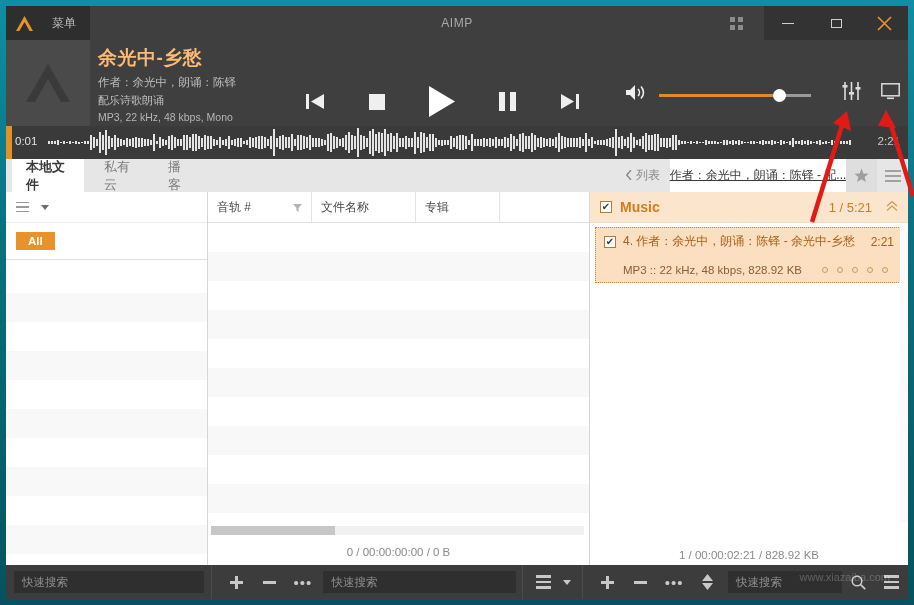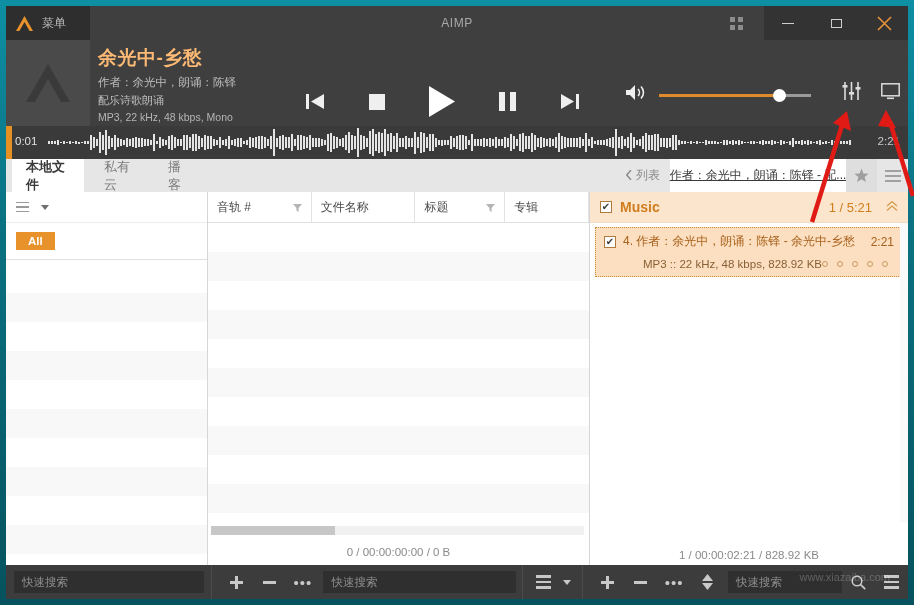--- a/index.html
+++ b/index.html
@@ -17,21 +17,21 @@
   }
 
   
   .titlebar {
     position: absolute; left: 6px; top: 6px; width: 902px; height: 34px;
     background: #3f3f3f;
   }
   .menu-block {
     position: absolute; left: 0; top: 0; width: 84px; height: 34px;
     background: #2e2e2e;
-    display: flex; align-items: center; gap: 9px; padding-left: 10px;
+    display: flex; align-items: center; gap: 19px; padding-left: 10px;
   }
   .logo-tri { width: 17px; height: 15px; position: relative; }
   .logo-tri svg { display: block; }
   .menu-label { color: #bdbdbd; font-size: 12px; }
   .title-center {
     position: absolute; left: 0; top: 0; width: 902px; height: 34px;
     display: flex; align-items: center; justify-content: center;
     color: #a9a9a9; font-size: 12px; letter-spacing: .5px;
     pointer-events: none;
   }
@@ -203,21 +203,21 @@
   .pl-name { font-size: 14px; font-weight: bold; color: #cf7d1e; flex: 1; }
   .pl-stat { font-size: 13px; color: #cf7d1e; }
   .pl-collapse { color: #d39a4c; font-size: 12px; margin-left: 6px; }
   .pl-item {
     margin: 4px 5px 0 5px; background: #fbdfc0; border: 1px dotted #c9872e;
     padding: 5px 8px 6px 8px;
   }
   .pl-line1 { display: flex; align-items: center; gap: 7px; }
   .pl-t1 { font-size: 12px; color: #a8601a; flex: 1; white-space: nowrap; }
   .pl-dur { font-size: 12px; color: #a8601a; }
-  .pl-line2 { display: flex; align-items: center; margin-top: 8px; padding-left: 19px; text-align: right; }
+  .pl-line2 { display: flex; align-items: center; margin-top: 14px; padding-left: 19px; }
   .pl-t2 { font-size: 11.5px; color: #8a6036; flex: 1; }
   .rating { display: flex; gap: 9px; padding-right: 6px; }
   .rating i {
     width: 6px; height: 6px; border: 1px solid #c99a5e; border-radius: 50%; display: block;
   }
   .pl-foot {
     position: absolute; left: 0; right: 0; bottom: 4px; text-align: center;
     font-size: 11.5px; color: #8a8a8a;
   }
   .vscroll-m { position: absolute; right: 0; top: 31px; width: 8px; bottom: 42px; background: #fafafa; }
@@ -753,26 +753,20 @@
       <div class="col-head" id="col-head">
           <div class="col" style="width: 104px;">
             <span>音轨 #</span>
             <span><svg class="funnel" viewBox="0 0 9 8">
                 <path d="M0 0 L9 0 L5.6 4 L5.6 8 L3.4 6.6 L3.4 4 Z" fill="#b5b5b5"></path>
               </svg></span>
           </div>
           <div class="col" style="width: 104px;">
             <span>文件名称</span>
           </div>
-          <div class="col" style="width: 90px;">
-            <span>标题</span>
-            <span><svg class="funnel" viewBox="0 0 9 8">
-                <path d="M0 0 L9 0 L5.6 4 L5.6 8 L3.4 6.6 L3.4 4 Z" fill="#b5b5b5"></path>
-              </svg></span>
-          </div>
           <div class="col" style="width: 84px;">
             <span>专辑</span>
           </div>
         </div>
       <div class="mid-body">
         <div class="stripes" id="mid-stripes">
             <div class="stripe"></div>
             <div class="stripe alt"></div>
             <div class="stripe"></div>
             <div class="stripe alt"></div>

